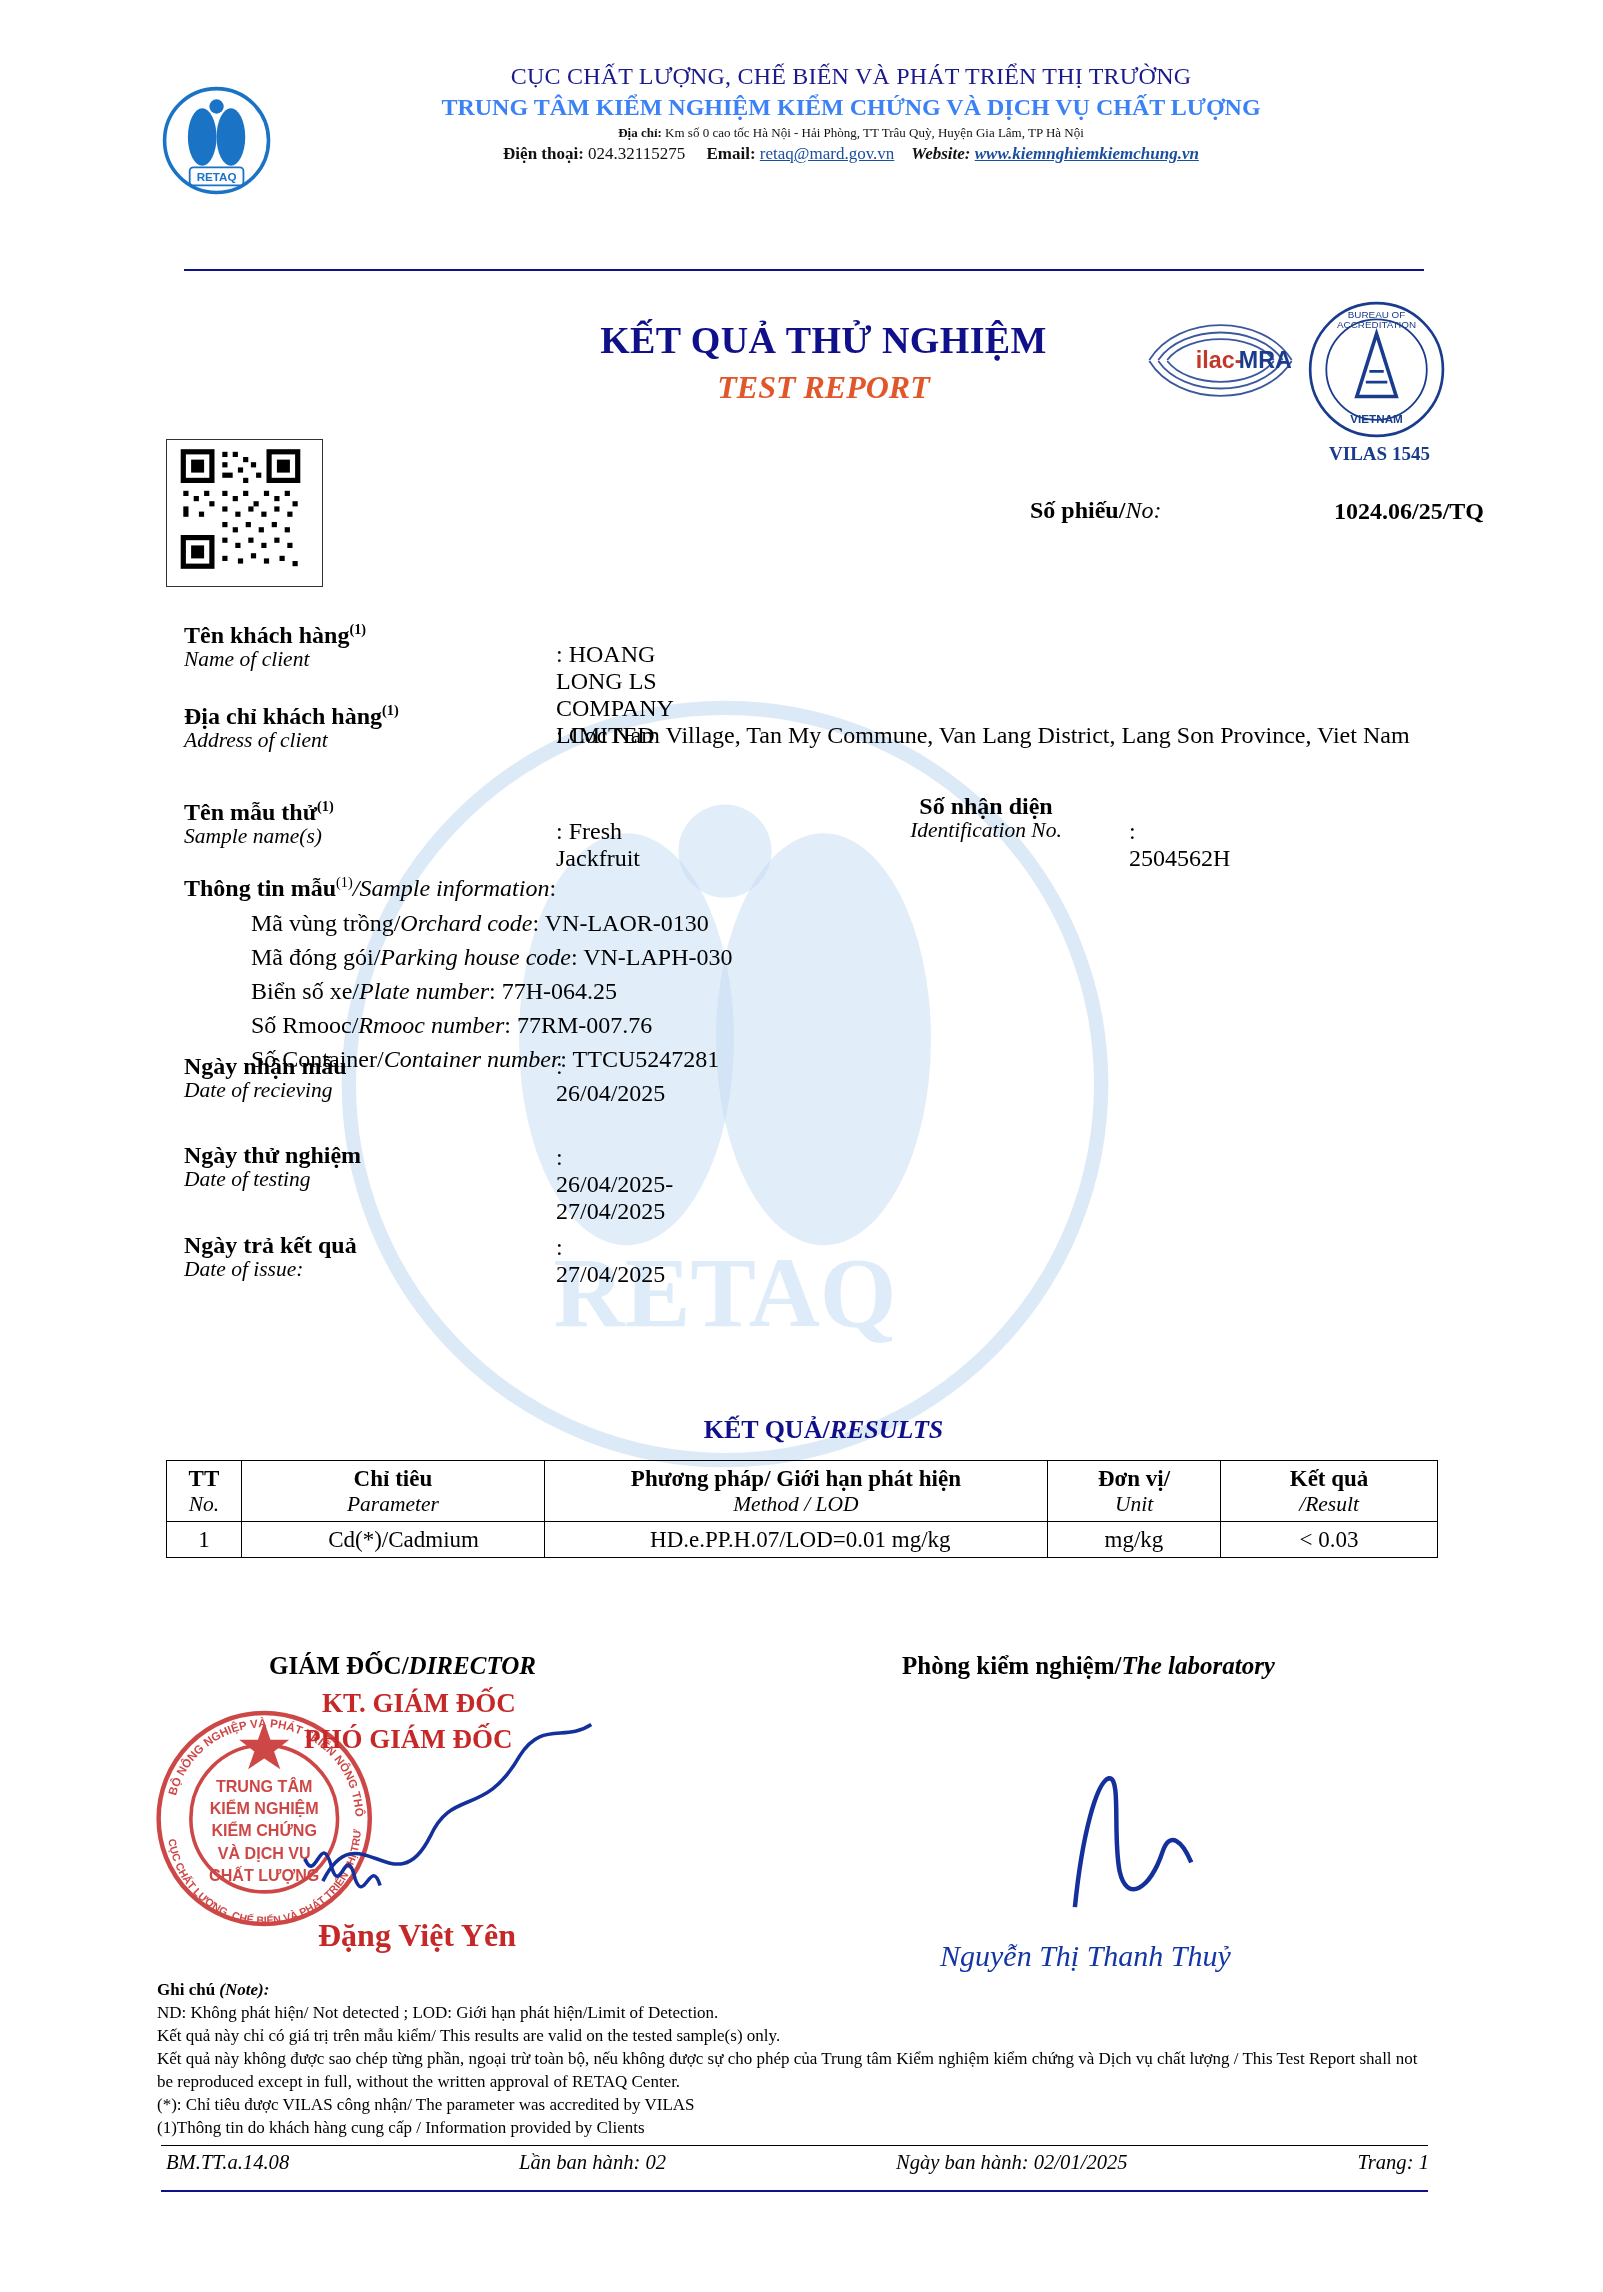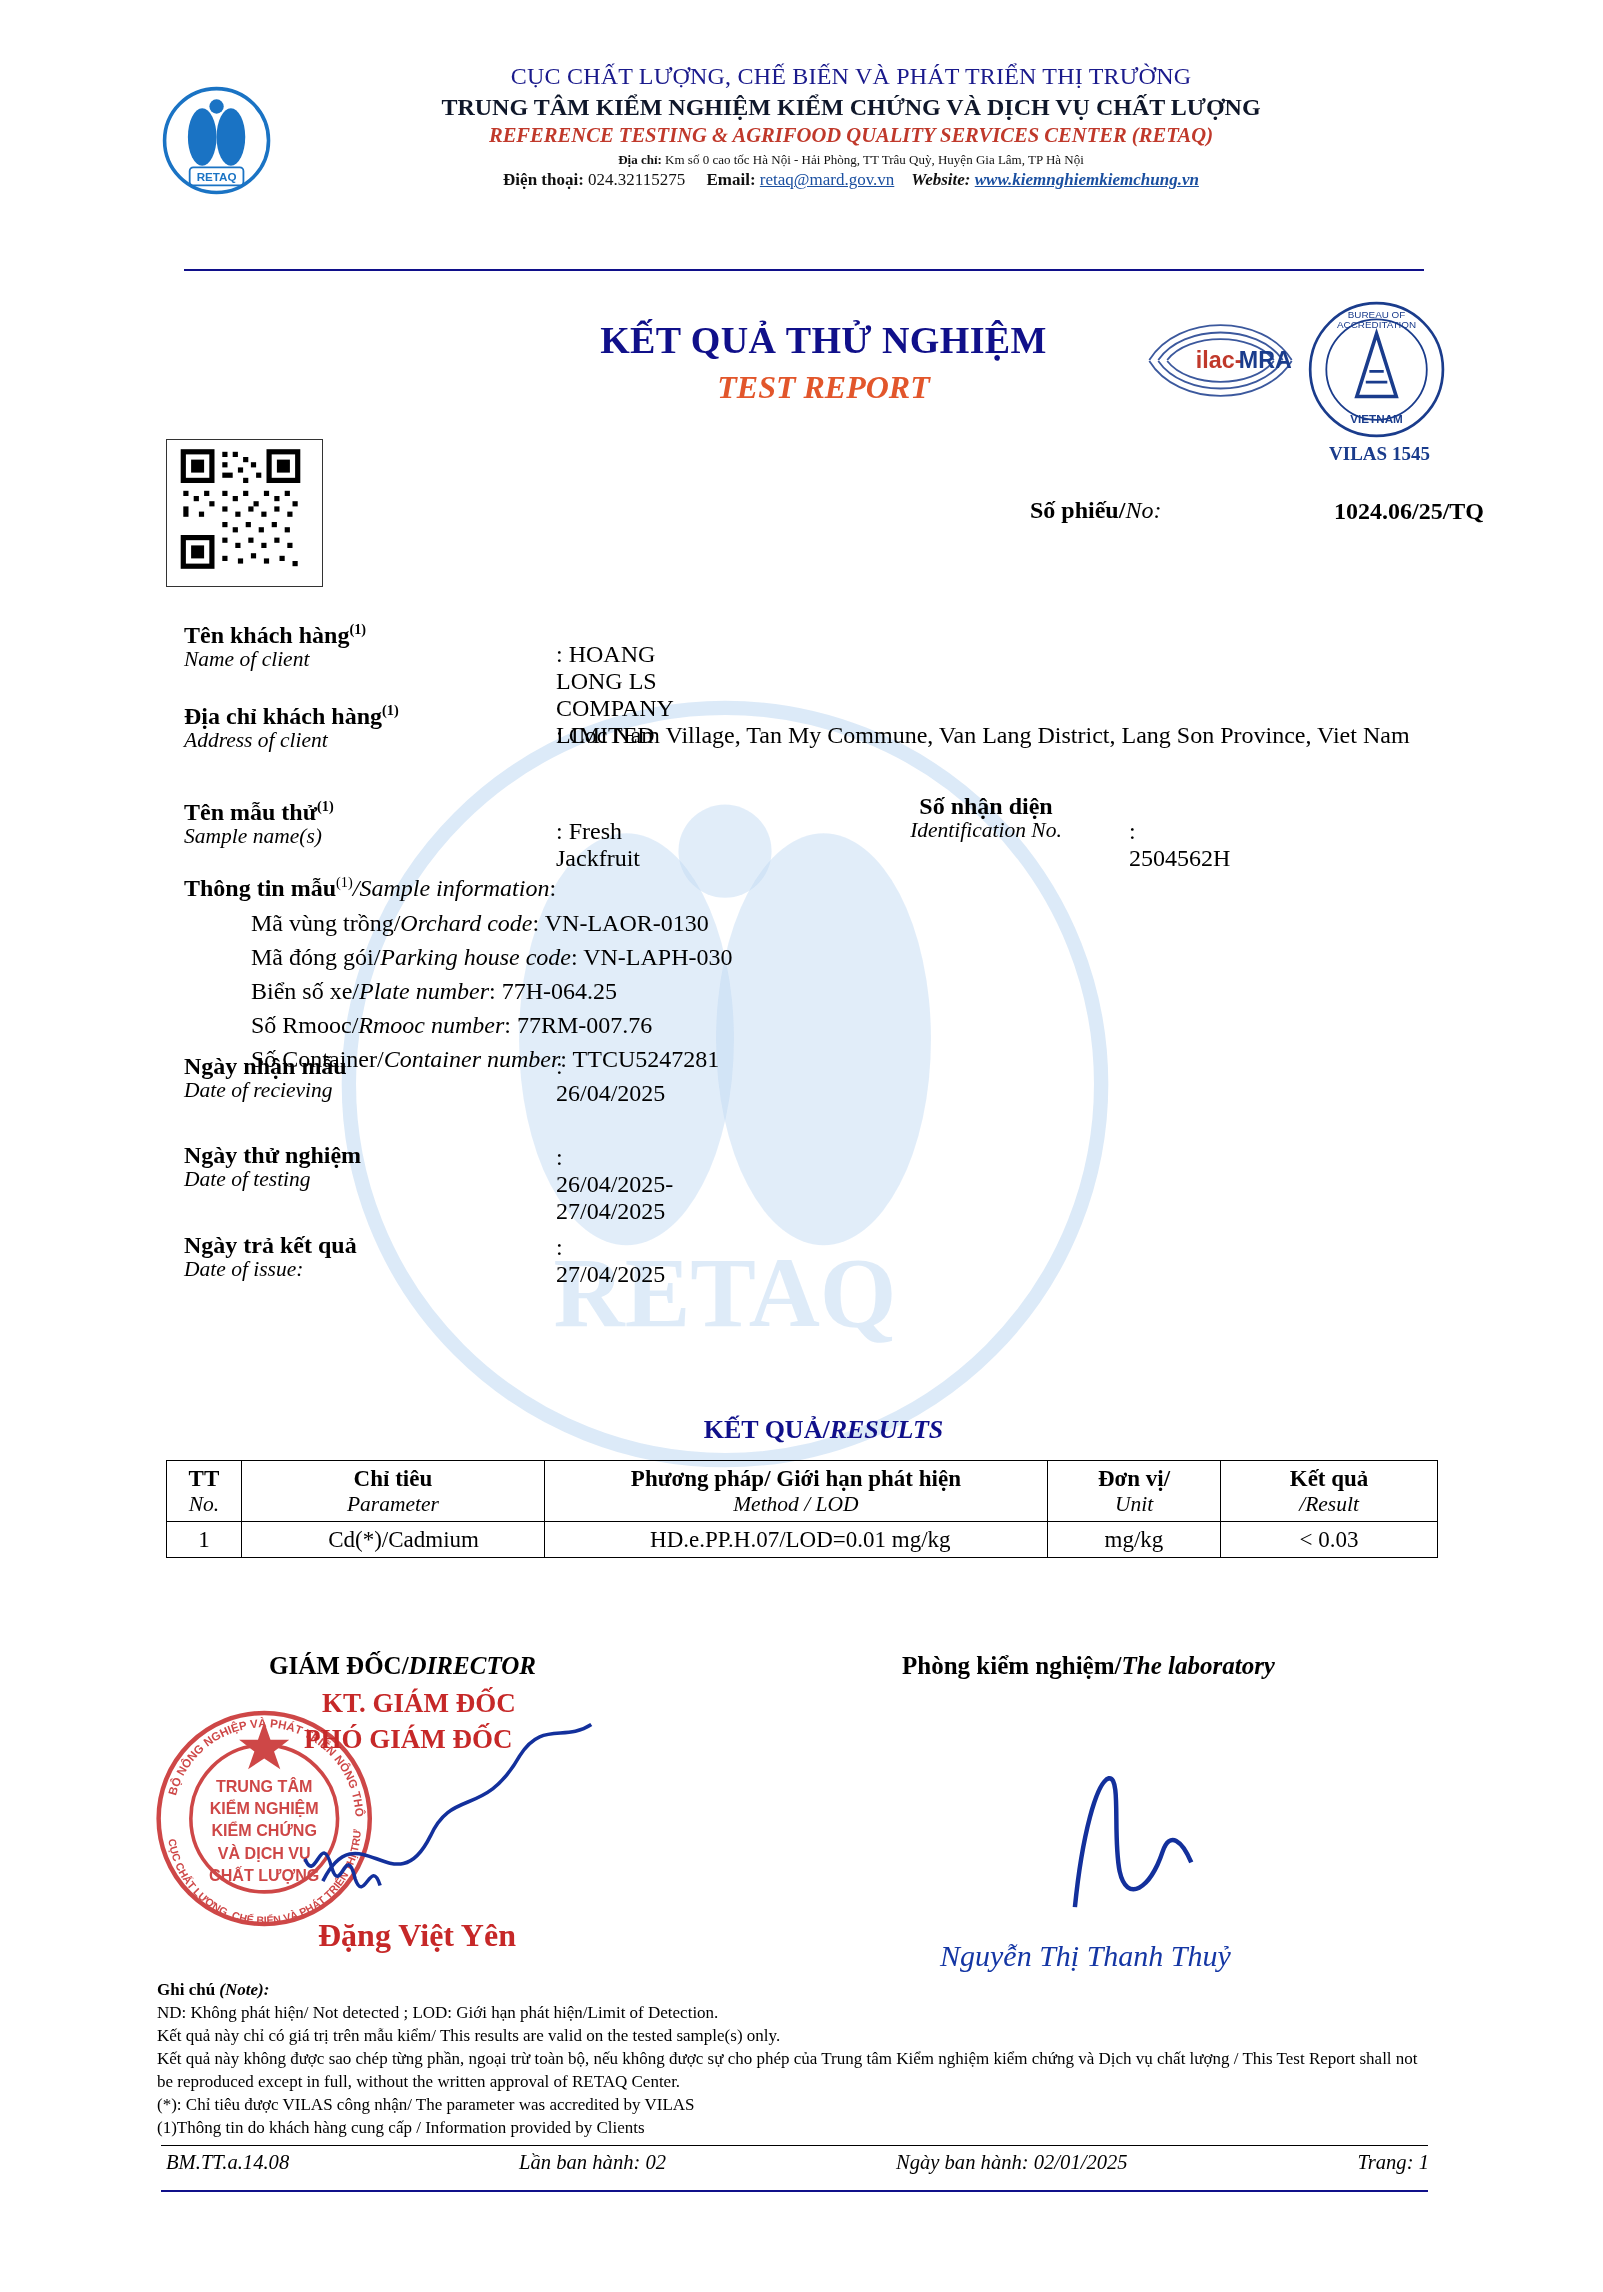--- a/index.html
+++ b/index.html
@@ -47,21 +47,21 @@
   }
   .hl1 {
     font-size: 24px;
     letter-spacing: 0.2px;
     color: #1a1a8c;
     font-family: "Liberation Serif", serif;
   }
   .hl2 {
     font-size: 24px;
     font-weight: bold;
-    color: #0f172a;
+    color: #3b82f6;
     margin-top: 3.6px;
   }
   .hl3 {
     font-size: 20.6px;
     font-weight: bold;
     font-style: italic;
     color: #c0392b;
     margin-top: 3.6px;
   }
   .hl4 {
@@ -413,21 +413,20 @@
     <ellipse cx="78" cy="58" rx="16" ry="32" fill="#1a73c4"></ellipse>
     <circle cx="62" cy="24" r="8" fill="#1a73c4"></circle>
     <rect x="32" y="92" width="60" height="20" rx="4" fill="#fff" stroke="#1a73c4" stroke-width="2"></rect>
     <text x="62" y="107" text-anchor="middle" font-family="Liberation Sans, sans-serif" font-size="13" font-weight="bold" fill="#1a73c4">RETAQ</text>
   </svg>
 
   <div class="header">
     <div class="header-lines">
       <div class="hl1">CỤC CHẤT LƯỢNG, CHẾ BIẾN VÀ PHÁT TRIỂN THỊ TRƯỜNG</div>
       <div class="hl2">TRUNG TÂM KIỂM NGHIỆM KIỂM CHỨNG VÀ DỊCH VỤ CHẤT LƯỢNG</div>
-      <div class="hl3">REFERENCE TESTING &amp; AGRIFOOD QUALITY SERVICES CENTER (RETAQ)</div>
       <div class="hl4">
         <b>Địa chỉ:</b>
         <span>Km số 0 cao tốc Hà Nội - Hải Phòng, TT Trâu Quỳ, Huyện Gia Lâm, TP Hà Nội</span>
       </div>
       <div class="hl5">
         <b>Điện thoại:</b>
         <span>024.32115275</span>
         &nbsp;&nbsp;&nbsp;
         <b>Email:</b>
         <span class="lnk">retaq@mard.gov.vn</span>

